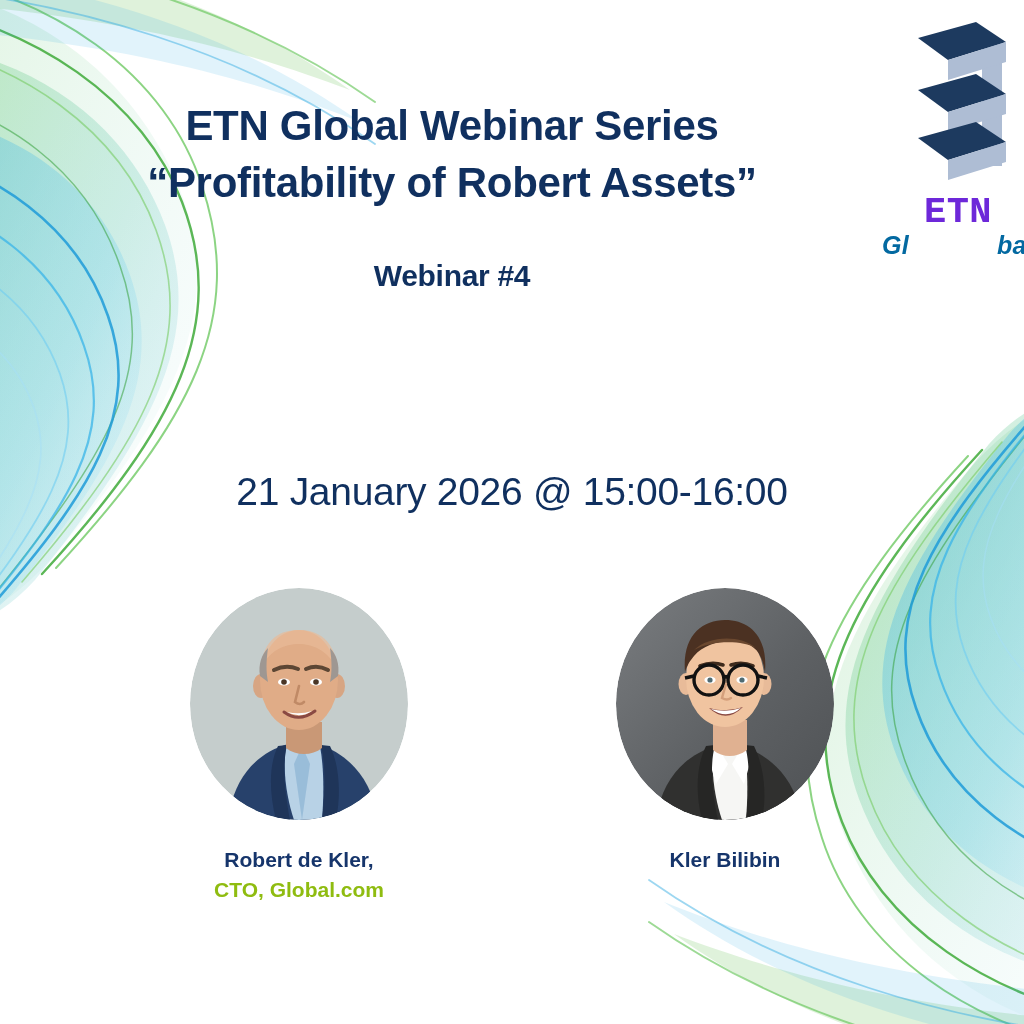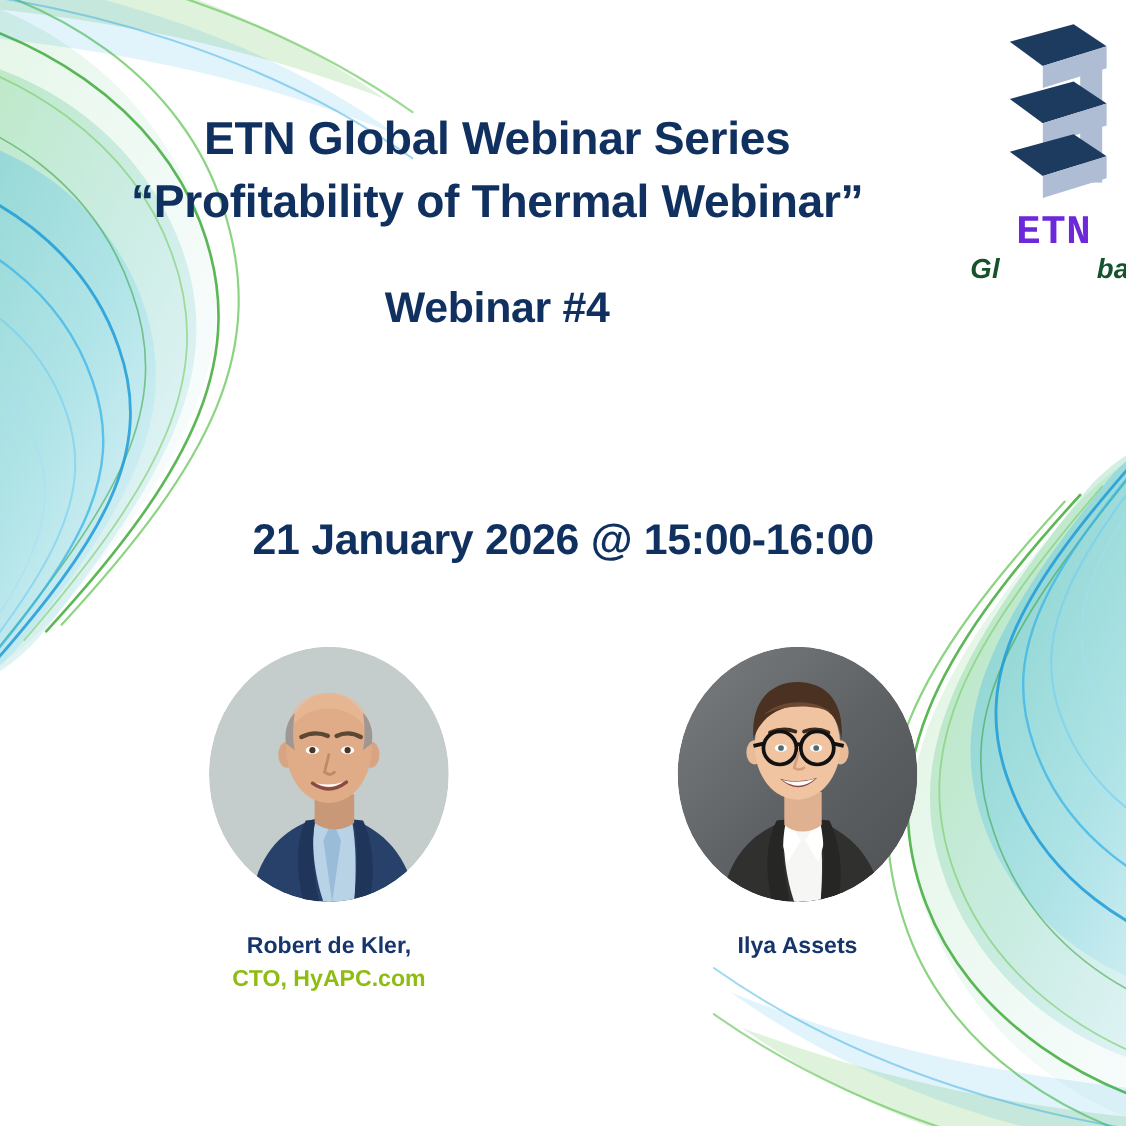--- a/index.html
+++ b/index.html
@@ -33,52 +33,52 @@
   #logo-mark { position:absolute; left:8px; top:0; width:104px; height:168px; }
   #logo-wordmark {
     position:absolute; left:0; top:176px; width:112px; text-align:center;
   }
   #logo-etn {
     font-size:37px; font-weight:bold; color:#6d28d9;
     letter-spacing:0.5px; line-height:1; font-family:Liberation Mono, monospace;
   }
   #logo-global {
     margin-top:2px; font-size:25px; font-style:italic; font-weight:bold;
-    color:#14532d; line-height:1; letter-spacing:0.3px;
+    color:#0369a1; line-height:1; letter-spacing:0.3px;
     display:flex; align-items:center; justify-content:center;gap:44px;
   }
   #logo-globe-icon { display:inline-block; width:19px; height:19px; margin:0 0px; position:relative; top:2px; }
 
   
   #header-block {
     position:absolute; left:0; top:98px; width:900px;
     text-align:center;
     padding-left:4px;
   }
   .h-main {
     color:#10305f;
     font-weight:bold;
     font-size:42px;
     line-height:1.35;
     letter-spacing:-0.3px;
   }
   #webinar-number {
-    color:#10305f; font-weight:bold; font-size:39px;
+    color:#10305f; font-weight:bold; font-size:30px;
     margin-top:48px; letter-spacing:-0.3px;
   }
   #webinar-topic {
     position:absolute; left:0; top:352px; width:1024px;
     text-align:center;
     color:#8fbc10; font-weight:bold; font-size:40px;
     letter-spacing:-0.3px;
   }
   #webinar-datetime {
     position:absolute; left:0; top:470px; width:1024px;
     text-align:center;
-    color:#10305f; font-weight:bold; font-size:39px;
+    color:#10305f; font-weight:normal; font-size:39px;
     letter-spacing:-0.3px;
   }
 
   
   #speakers {
     position:absolute; left:0; top:588px; width:1024px;
     display:flex; justify-content:center; gap:196px;
   }
   .speaker { width:230px; text-align:center; }
   .avatar {
@@ -216,21 +216,21 @@
             <line x1="10" y1="1.4" x2="10" y2="18.6"></line>
           </g>
         </svg>
         <span>bal</span>
       </div>
     </div>
   </div>
 
   <div id="header-block">
     <div class="h-main">ETN Global Webinar Series</div>
-    <div class="h-main">“Profitability of Thermal Webinar”</div>
+    <div class="h-main">“Profitability of Robert Assets”</div>
     <div id="webinar-number">Webinar #4</div>
   </div>
 
 
   <div id="webinar-datetime">21 January 2026 @ 15:00-16:00</div>
 
   <div id="speakers">
 
     <div class="speaker">
       <div class="avatar">
@@ -272,21 +272,21 @@
 
             <path d="M109,98 L105,114 q5,4 9,0" stroke="#c08a66" stroke-width="2.6" fill="none" stroke-linecap="round"></path>
 
             <path d="M94,124 q15,11 31,-1" stroke="#8a4a43" stroke-width="3" fill="none" stroke-linecap="round"></path>
             <path d="M97,124 q13,7 25,-1 q-12,4 -25,1 Z" fill="#fdfdfd"></path>
           </g>
         </svg>
       </div>
       <div class="speaker-caption">
         <div class="speaker-name">Robert de Kler,</div>
-        <div class="speaker-role">CTO, HyAPC.com</div>
+        <div class="speaker-role">CTO, Global.com</div>
       </div>
     </div>
 
     <div class="speaker">
       <div class="avatar">
         <svg viewBox="0 0 218 232" xmlns="http://www.w3.org/2000/svg" width="218" height="232">
           <defs>
             <clipPath id="clipB">
                 <ellipse cx="109" cy="116" rx="109" ry="116"></ellipse>
               </clipPath>
@@ -336,18 +336,18 @@
             </g>
 
             <path d="M110,96 L106,110 q5,3 9,0" stroke="#d49f7b" stroke-width="2.4" fill="none" stroke-linecap="round"></path>
 
             <path d="M93,120 q17,16 34,-1 q-17,6 -34,1 Z" fill="#8a4a43"></path>
             <path d="M95,121 q16,11 30,-1 q-15,5 -30,1 Z" fill="#ffffff"></path>
           </g>
         </svg>
       </div>
       <div class="speaker-caption">
-        <div class="speaker-name">Ilya Assets</div>
+        <div class="speaker-name">Kler Bilibin</div>
       </div>
     </div>
 
   </div>
 </div>
 
 </body></html>

